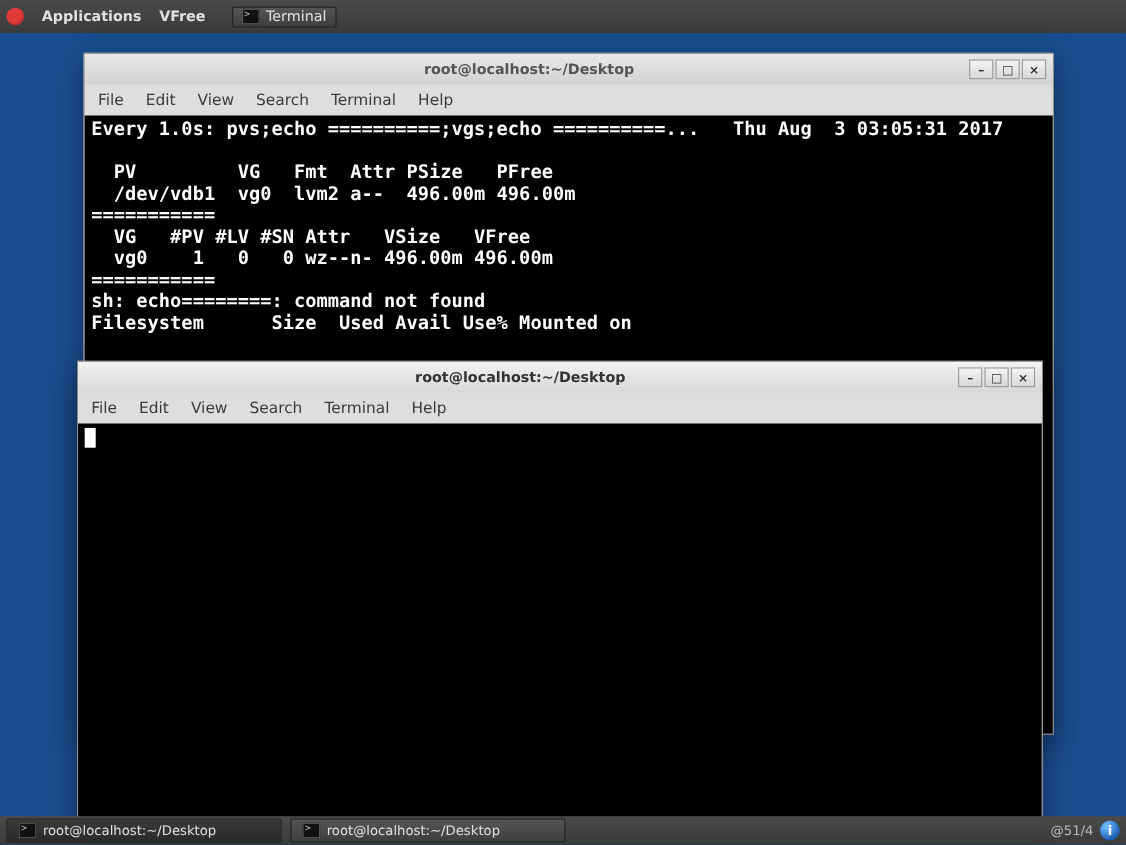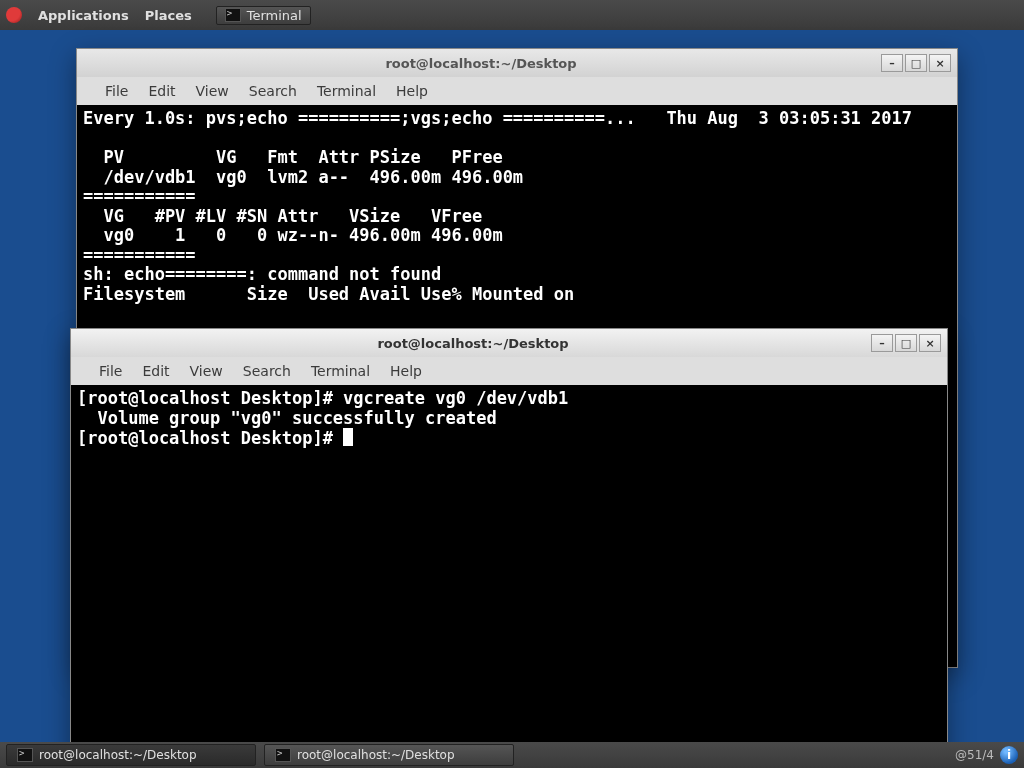--- a/index.html
+++ b/index.html
@@ -19,21 +19,21 @@
 .power-icon::before { content:""; position:absolute; left:4px; top:-4px; width:2px; height:6px; background:#ccc;}
 
 
 .desktop { position: relative; width: 1024px; height: 715px; }
 
 
 .window { position: absolute; border: 1px solid #888; background: #dedede; box-shadow: 0 8px 24px rgba(0,0,0,.4); display: flex; flex-direction: column; }
 .titlebar { height: 28px; background: linear-gradient(#e8e8e8,#d2d2d2); display: flex; align-items: center; color: #555; font-size: 13px; font-weight: 700; padding: 0 6px; }
 .titlebar .title { flex: 1; text-align: center; }
 .win-btn { width: 22px; height: 18px; display: inline-flex; align-items: center; justify-content: center; border: 1px solid #9a9a9a; background: linear-gradient(#f4f4f4,#d8d8d8); margin-left: 2px; font-size: 11px; color: #333; cursor: pointer; }
-.menubar { height: 28px; display: flex; align-items: center; gap: 20px; padding: 0 28px; color: #3b3b3b; font-size: 14px; background: #dedede; }
+.menubar { height: 28px; display: flex; align-items: center; gap: 20px; padding: 0 12px; color: #3b3b3b; font-size: 14px; background: #dedede; }
 .menubar span { cursor: pointer; }
 .term-body { flex: 1; background: #000; color: #fff; font: bold 17px "DejaVu Sans Mono", monospace; padding: 4px 6px; overflow: hidden; white-space: pre; line-height: 1.15; }
 
 
 .win-back { left: 76px; top: 18px; width: 882px; height: 620px; }
 
 .win-front { left: 70px; top: 298px; width: 878px; height: 432px; }
 
 .cursor { display:inline-block; width: 10px; height: 18px; background: #fff; vertical-align: -2px; }
 
@@ -48,21 +48,21 @@
 
 svg { display: block; }
 </style>
 </head>
 <body>
 
 <div class="top-panel">
   <div class="left">
     <span class="fedora"></span>
     <span class="menu-item">Applications</span>
-    <span class="menu-item">Places</span>
+    <span class="menu-item">VFree</span>
     <span style="width:10px"></span>
     <span class="task-button">
       <span class="term-icon"></span>
       <span>Terminal</span>
     </span>
   </div>
 </div>
 
 <div class="desktop">
 
@@ -101,23 +101,21 @@
       <span class="win-btn">×</span>
     </div>
     <div class="menubar">
       <span>File</span>
       <span>Edit</span>
       <span>View</span>
       <span>Search</span>
       <span>Terminal</span>
       <span>Help</span>
     </div>
-    <div class="term-body"><span>[root@localhost Desktop]# vgcreate vg0 /dev/vdb1
-  Volume group "vg0" successfully created
-[root@localhost Desktop]# </span><span class="cursor"></span></div>
+    <div class="term-body"><span class="cursor"></span></div>
   </div>
 
 
 </div>
 
 <div class="bottom-panel">
   <div class="task active">
     <span class="term-icon"></span>
     <span>root@localhost:~/Desktop</span>
   </div>

